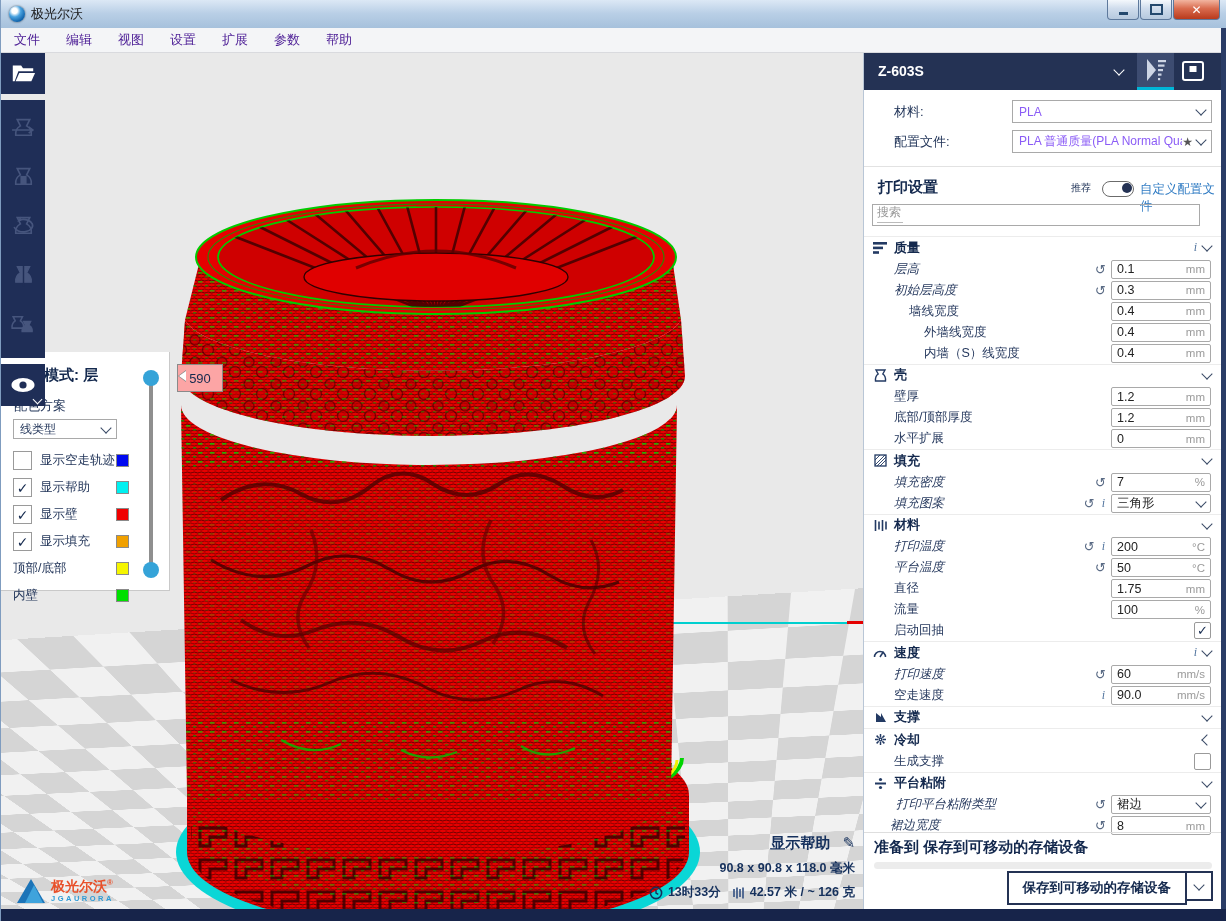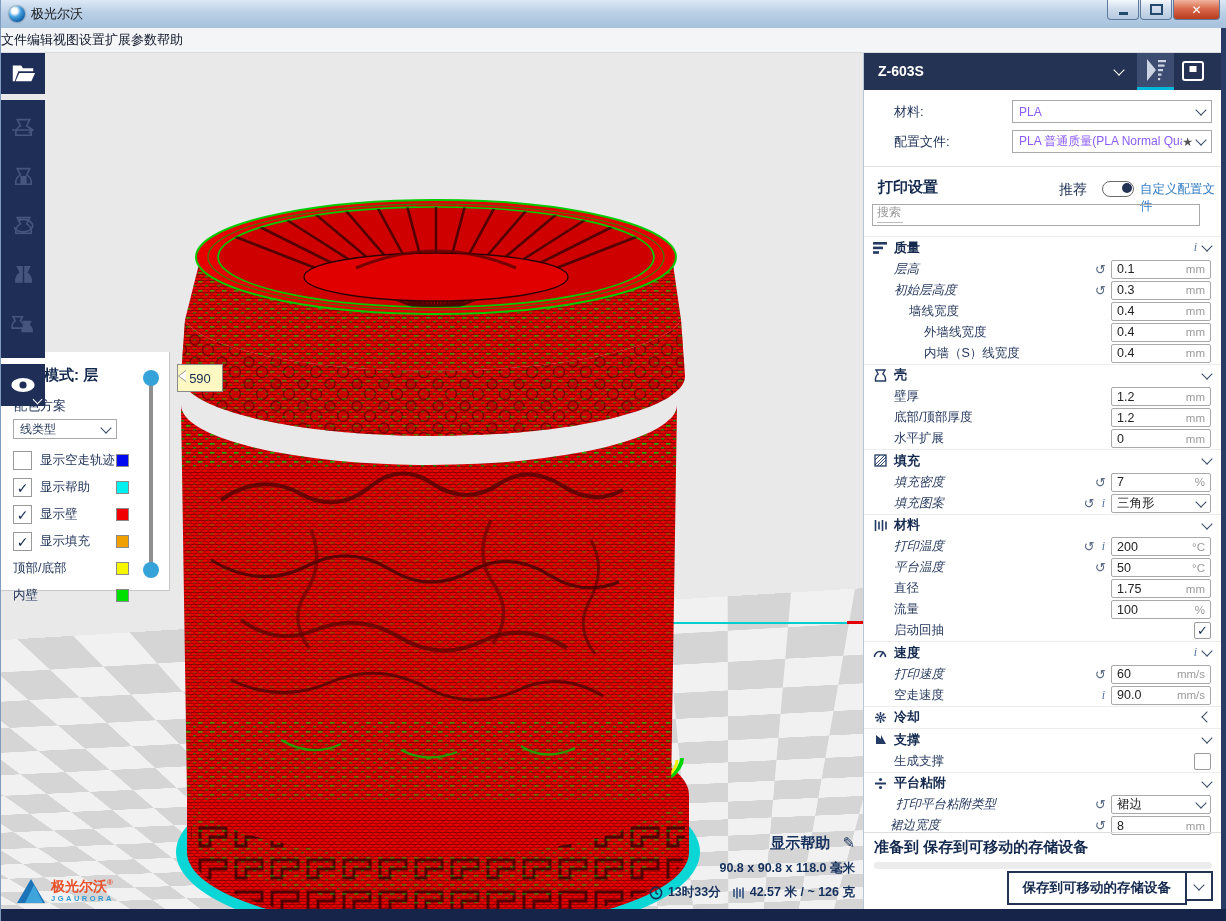--- a/index.html
+++ b/index.html
@@ -13,21 +13,21 @@
   .win-title{font-size:13px;color:#1a1a1a;}
   .winbtns{position:absolute;right:6px;top:0;display:flex;}
   .wbtn{width:30px;height:19px;border:1px solid #5e799c;border-top:none;border-radius:0 0 4px 4px;
     background:linear-gradient(#f4f8fc,#cfdcec 45%,#b6c9de);display:flex;align-items:center;justify-content:center;margin-left:1px;}
   .wbtn.close{width:45px;background:linear-gradient(#f2b5a0,#d96b4e 45%,#b93a1c);color:#fff;font-weight:bold;font-size:12px;}
   .glyph-min{width:9px;height:3px;background:#24496e;margin-top:7px;}
   .glyph-max{width:9px;height:7px;border:2px solid #24496e;}
   
   .menubar{position:absolute;left:0;top:28px;width:100%;height:24px;background:#f4f5f7;border-bottom:1px solid #d9dade;
     display:flex;align-items:center;z-index:40;}
-  .menu-item{font-size:13px;color:#0f172a;padding:0 0;line-height:24px;cursor:default;}
+  .menu-item{font-size:13px;color:#4c1d95;padding:0 13px;line-height:24px;cursor:default;}
   
   .viewport{position:absolute;left:0;top:52px;width:862px;height:857px;background:#e9e9e9;overflow:hidden;}
   .plate{position:absolute;left:-700px;top:552px;width:2600px;height:1500px;
     background:repeating-conic-gradient(#d5d5d5 0 90deg,#f1f1f1 0 180deg);background-size:124px 124px;
     transform-origin:50% 0;transform:perspective(1000px) rotateX(-55deg) rotateZ(-6deg);z-index:0;}
   .edge-cyan{position:absolute;left:520px;top:570px;width:326px;height:2px;background:#00cfcf;z-index:1;}
   .edge-red{position:absolute;left:846px;top:569px;width:16px;height:3px;background:#e40000;z-index:1;}
   .model-svg{position:absolute;left:160px;top:128px;z-index:2;}
   
   .toolblock{position:absolute;background:#1f2e57;z-index:6;}
@@ -45,21 +45,21 @@
   #legend{margin-top:8px;}
   .leg-row{display:flex;align-items:center;height:27px;padding-left:12px;}
   .leg-cb{width:19px;height:19px;border:1px solid #9a9a9a;background:#fff;display:flex;align-items:center;justify-content:center;
     font-size:14px;color:#14294e;font-weight:bold;box-sizing:border-box;}
   .leg-lab{font-size:12.5px;color:#23365a;margin-left:8px;flex:1;}
   .leg-lab.noind{margin-left:0;}
   .leg-sw{width:13px;height:13px;border:1px solid #8a8a8a;margin-right:40px;box-sizing:border-box;}
   
   .slider-track{position:absolute;left:148px;top:326px;width:4px;height:192px;background:#8f8f8f;z-index:7;}
   .slider-handle{position:absolute;left:142px;width:16px;height:16px;border-radius:50%;background:#35a3d8;z-index:8;}
-  .flag{position:absolute;left:176px;top:312px;width:44px;height:26px;background:#fef9c3;border:1px solid #8a8a8a;
+  .flag{position:absolute;left:176px;top:312px;width:44px;height:26px;background:#fca5a5;border:1px solid #8a8a8a;
     display:flex;align-items:center;justify-content:center;z-index:8;}
   .flag:before{content:"";position:absolute;left:-8px;top:5px;border:8px solid transparent;border-right:8px solid #8a8a8a;border-top-width:6px;border-bottom-width:6px;}
   .flag:after{content:"";position:absolute;left:-6px;top:6px;border:7px solid transparent;border-right:7px solid #fff;border-top-width:5px;border-bottom-width:5px;}
   .flag span{font-size:13px;color:#14294e;}
   
   .stats{position:absolute;right:8px;bottom:8px;text-align:right;z-index:4;color:#15305c;}
   .stats .l1{font-size:15px;font-weight:bold;}
   .stats .l1 .pen{font-size:15px;margin-left:8px;}
   .stats .l2{font-size:12.5px;font-weight:bold;margin-top:7px;}
   .stats .l3{font-size:12.5px;font-weight:bold;margin-top:7px;display:flex;align-items:center;justify-content:flex-end;gap:5px;}
@@ -79,21 +79,21 @@
   .stage-btn{width:37px;height:38px;display:flex;align-items:center;justify-content:center;}
   .stage-btn.active{background:#3d4c71;border-bottom:3px solid #00b6d8;box-sizing:border-box;}
   .stage-btn.monitor{margin-right:10px;}
   .rp-row{position:absolute;left:0;width:100%;height:23px;display:flex;align-items:center;}
   .rp-lab{font-size:13px;color:#23365a;margin-left:30px;}
   .rp-dd{position:absolute;left:148px;width:200px;height:23px;border:1px solid #a9a9a9;background:#fff;display:flex;align-items:center;box-sizing:border-box;padding:0 6px;}
   .rp-dd .val{font-size:12px;color:#8b5cf6;flex:1;white-space:nowrap;overflow:hidden;}
   .rp-dd .star{font-size:12px;color:#555;margin-right:4px;}
   .rp-sep{position:absolute;left:0;top:114px;width:100%;height:1px;background:#e2e2e2;}
   .rp-title{position:absolute;left:14px;top:126px;font-size:15px;font-weight:bold;color:#14294e;}
-  .rp-reco{position:absolute;left:195px;top:129px;font-size:14px;color:#23365a;}
+  .rp-reco{position:absolute;left:207px;top:129px;font-size:10px;color:#23365a;}
   .toggle{position:absolute;left:238px;top:129px;width:30px;height:14px;border:1px solid #6b6b6b;border-radius:8px;background:#fff;}
   .toggle .knob{position:absolute;right:1px;top:1px;width:10px;height:10px;border-radius:50%;background:#243254;}
   .rp-custom{position:absolute;left:276px;top:129px;font-size:12.5px;color:#2f7bc3;}
   .rp-search{position:absolute;left:8px;top:152px;width:328px;height:22px;border:1px solid #a9a9a9;display:flex;align-items:flex-end;box-sizing:border-box;}
   .rp-search span{font-size:12px;color:#9a9a9a;margin:0 0 2px 4px;border-bottom:1px solid #bbb;padding:0 2px 1px 0;}
   #settings-list{position:absolute;left:0;top:184px;width:100%;}
   .sec-h{display:flex;align-items:center;height:21.5px;border-top:1px solid #ececec;padding:0 10px 0 8px;}
   .sec-icon{width:16px;height:14px;display:flex;align-items:center;justify-content:center;margin-right:6px;}
   .sec-t{font-size:13px;font-weight:bold;color:#14294e;}
   .sp{flex:1;}
@@ -598,39 +598,39 @@
           <span class="sp"></span>
           <span class="info-i">i</span>
           <span class="ibox">
             <span class="ival">90.0</span>
             <span class="iunit">mm/s</span>
           </span>
         </div>
         <div class="sec-h">
           <span class="sec-icon">
             <svg width="13" height="13" viewBox="0 0 13 13">
+              <path d="M2,2l5,4v-4l5,9H2z" fill="#233a63"></path>
+            </svg>
+          </span>
+          <span class="sec-t">支撑</span>
+          <span class="sp"></span>
+          <span class="chev chev-d"></span>
+        </div>
+        <div class="sec-h">
+          <span class="sec-icon">
+            <svg width="13" height="13" viewBox="0 0 13 13">
               <g stroke="#233a63" stroke-width="1.5" fill="none">
                 <circle cx="6.5" cy="6.5" r="1.4"></circle>
                 <path d="M6.5,1v3M6.5,9v3M1,6.5h3M9,6.5h3M2.6,2.6l2.1,2.1M8.3,8.3l2.1,2.1M10.4,2.6L8.3,4.7M4.7,8.3l-2.1,2.1"></path>
               </g>
             </svg>
           </span>
           <span class="sec-t">冷却</span>
           <span class="sp"></span>
           <span class="chev chev-l"></span>
-        </div>
-        <div class="sec-h">
-          <span class="sec-icon">
-            <svg width="13" height="13" viewBox="0 0 13 13">
-              <path d="M2,2l5,4v-4l5,9H2z" fill="#233a63"></path>
-            </svg>
-          </span>
-          <span class="sec-t">支撑</span>
-          <span class="sp"></span>
-          <span class="chev chev-d"></span>
         </div>
         <div class="set-row">
           <span class="rlab" style="padding-left:30px">生成支撑</span>
           <span class="sp"></span>
           <span class="cbox"></span>
         </div>
         <div class="sec-h">
           <span class="sec-icon">
             <svg width="13" height="13" viewBox="0 0 13 13">
               <g fill="#233a63">

